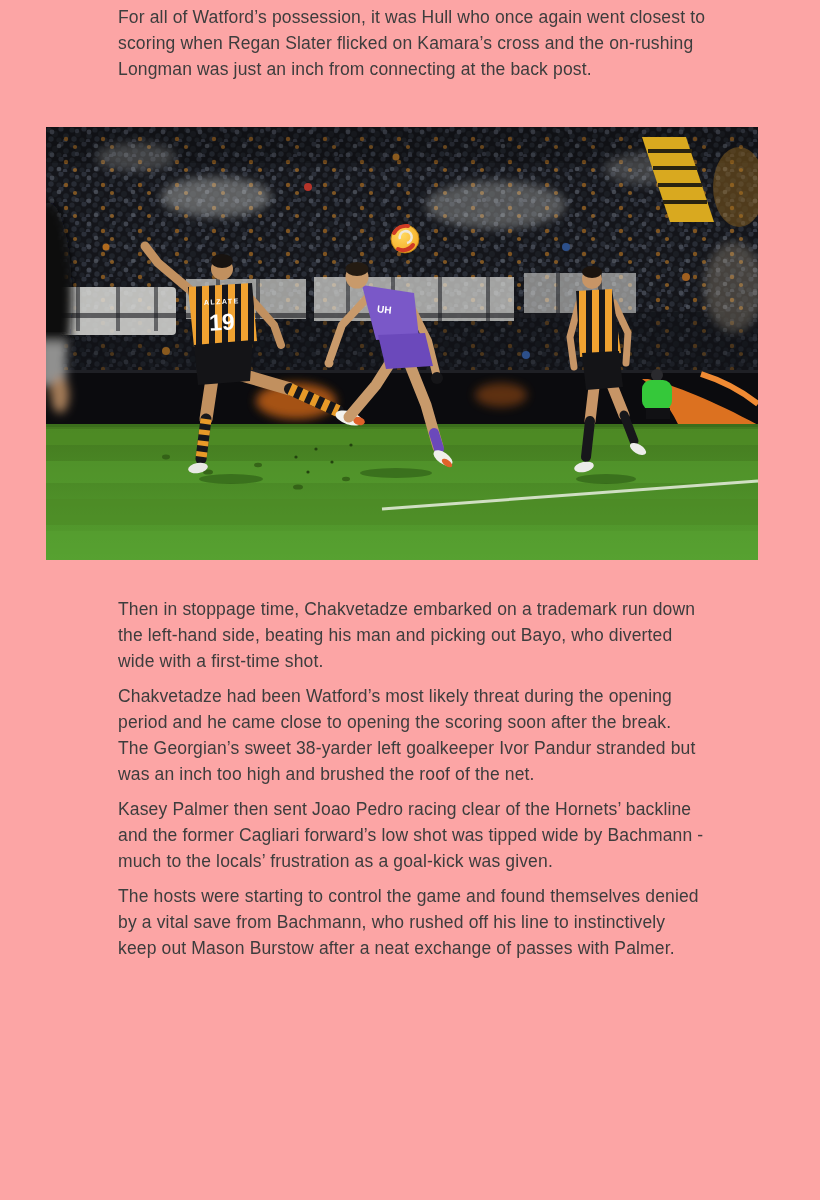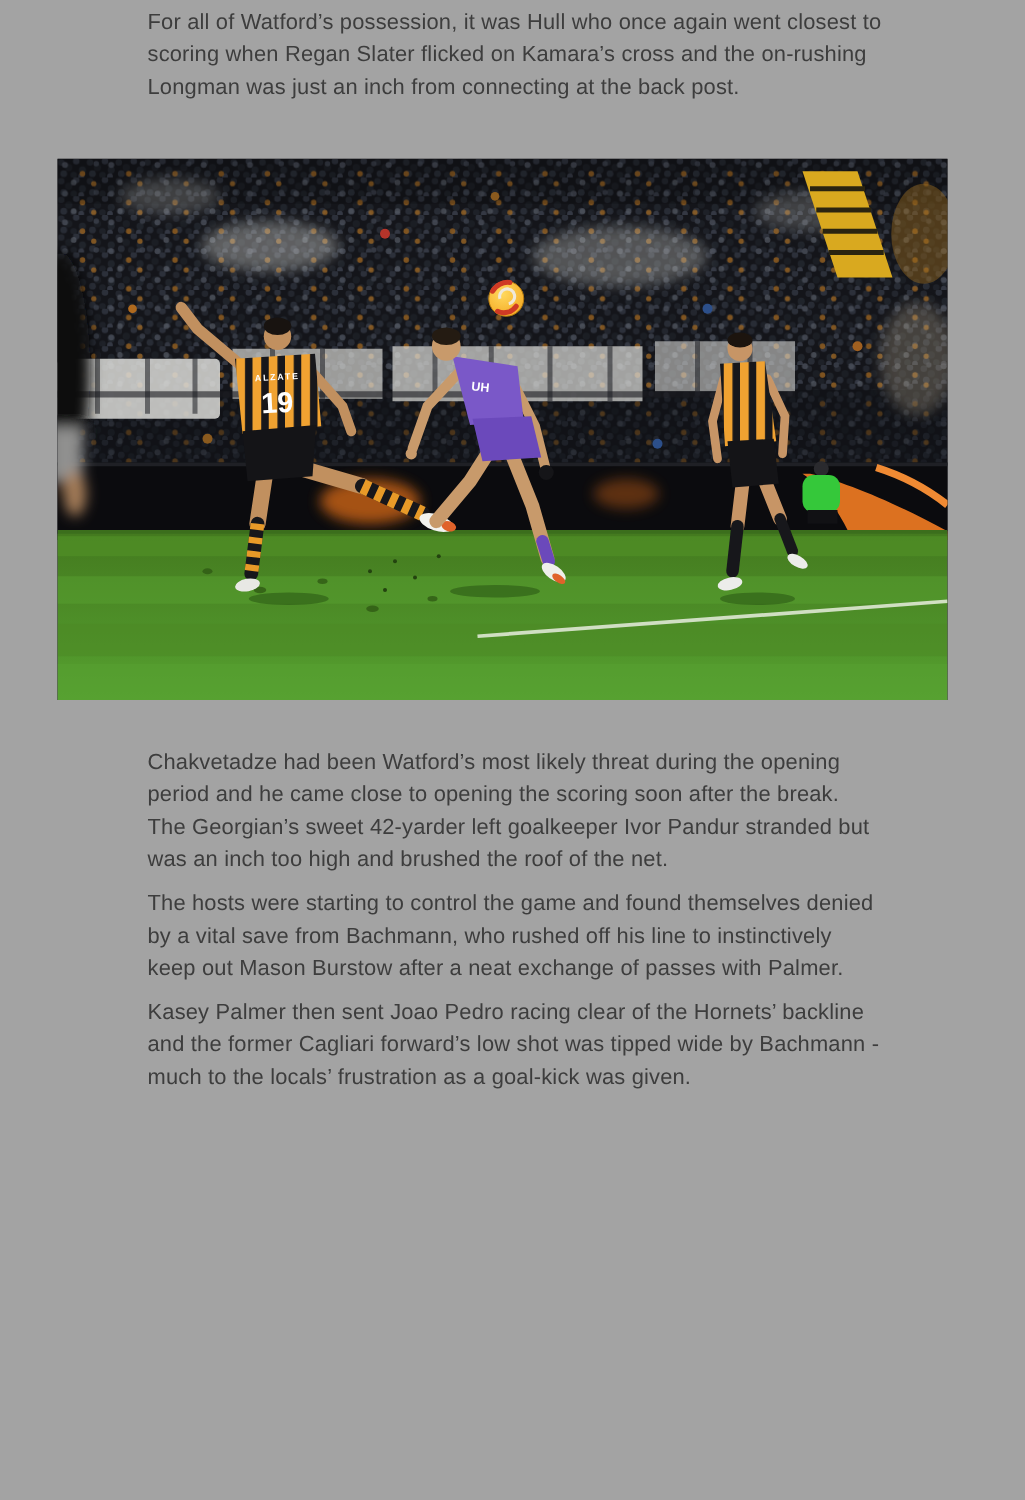--- a/index.html
+++ b/index.html
@@ -4,21 +4,21 @@
 <style>
   html, body { margin: 0; padding: 0; }
   body {
     background: #fafafa;
     font-family: "Liberation Sans", sans-serif;
   }
   .page {
     position: relative;
     width: 820px;
     height: 1200px;
-    background: #a3a3a3;
+    background: #fca5a5;
     overflow: hidden;
     box-sizing: border-box;
     padding-top: 4px;
   }
   .para {
     width: 588px;
     margin: 0 0 9px 118px;
     font-size: 17.5px;
     line-height: 26px;
     letter-spacing: 0.15px;
@@ -229,17 +229,18 @@
       </g>
 
       <g>
         <circle cx="611" cy="248" r="6" fill="#2a2a2e"></circle>
         <rect x="596" y="253" width="30" height="30" rx="9" fill="#35c83a"></rect>
         <rect x="600" y="281" width="24" height="11" fill="#111114"></rect>
       </g>
     </svg>
   </figure>
 
-  <p class="para">Chakvetadze had been Watford’s most likely threat during the opening period and he came close to opening the scoring soon after the break. The Georgian’s sweet 42-yarder left goalkeeper Ivor Pandur stranded but was an inch too high and brushed the roof of the net.</p>
+  <p class="para">Then in stoppage time, Chakvetadze embarked on a trademark run down the left-hand side, beating his man and picking out Bayo, who diverted wide with a first-time shot.</p>
+  <p class="para">Chakvetadze had been Watford’s most likely threat during the opening period and he came close to opening the scoring soon after the break. The Georgian’s sweet 38-yarder left goalkeeper Ivor Pandur stranded but was an inch too high and brushed the roof of the net.</p>
+  <p class="para">Kasey Palmer then sent Joao Pedro racing clear of the Hornets’ backline and the former Cagliari forward’s low shot was tipped wide by Bachmann - much to the locals’ frustration as a goal-kick was given.</p>
   <p class="para">The hosts were starting to control the game and found themselves denied by a vital save from Bachmann, who rushed off his line to instinctively keep out Mason Burstow after a neat exchange of passes with Palmer.</p>
-  <p class="para">Kasey Palmer then sent Joao Pedro racing clear of the Hornets’ backline and the former Cagliari forward’s low shot was tipped wide by Bachmann - much to the locals’ frustration as a goal-kick was given.</p>
 
 </div>
 
 </body></html>

